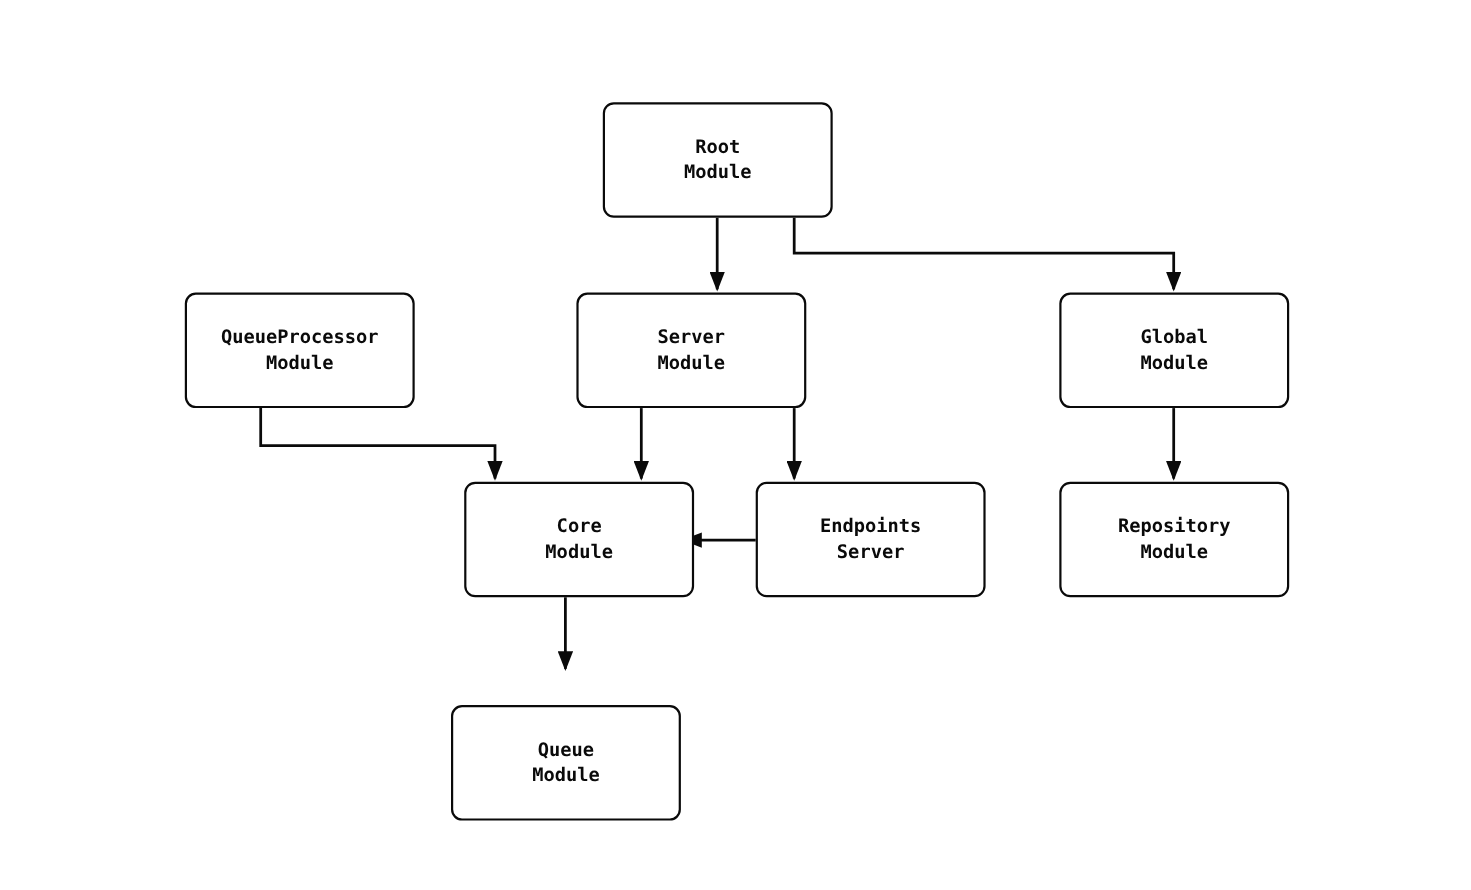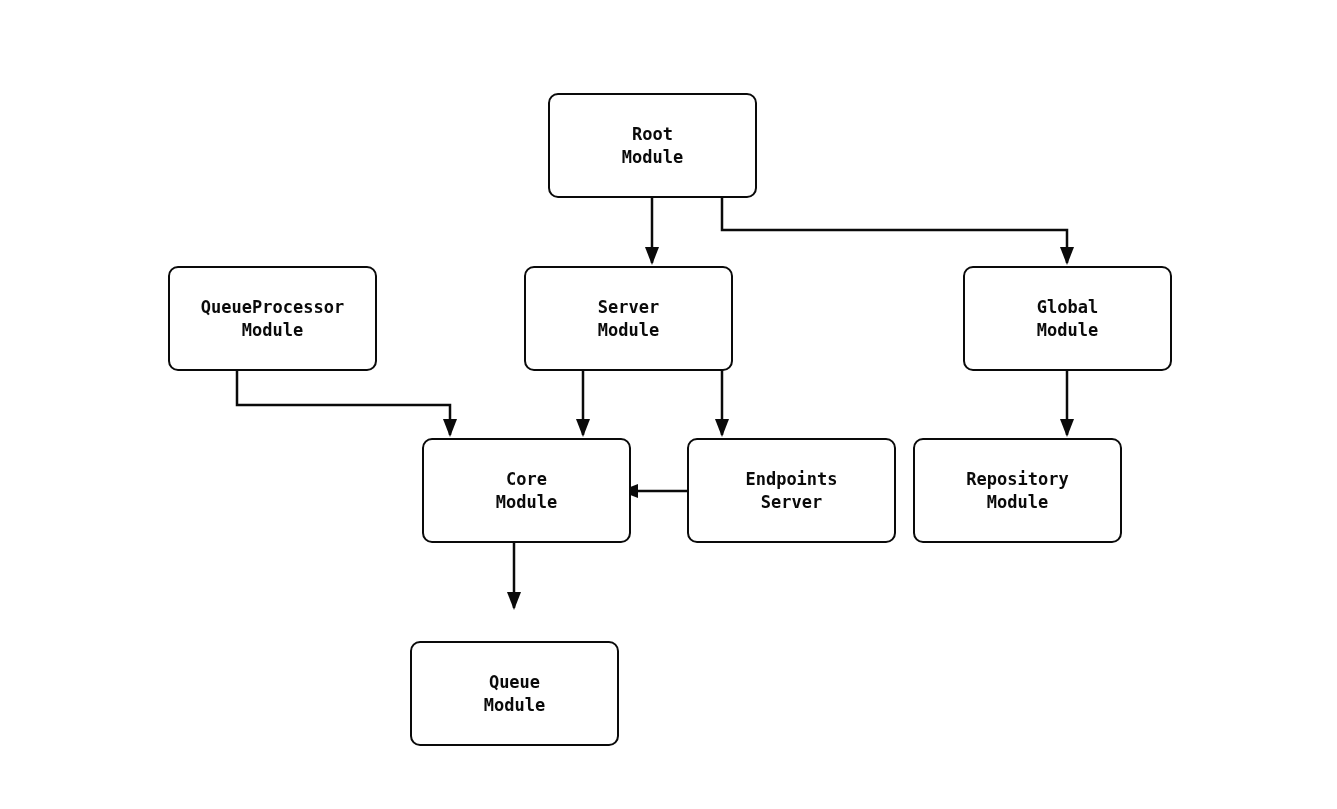--- a/index.html
+++ b/index.html
@@ -39,21 +39,21 @@
     color: #0a0a0a;
     white-space: pre-line;
   }
   
   .pos-root          { left: 548px; top: 93px;  }
   .pos-queueproc     { left: 149px; top: 266px; margin-left: 19px; }
   .pos-server        { left: 524px; top: 266px; text-align: right; }
   .pos-global        { left: 963px; top: 266px; }
   .pos-core          { left: 410px; top: 438px; margin-left: 12px; }
   .pos-endpoints     { left: 687px; top: 438px; }
-  .pos-repository    { left: 913px; top: 438px; }
+  .pos-repository    { left: 963px; top: 438px; }
   .pos-queue         { left: 410px; top: 611px; margin-top: 30px; }
 </style>
 </head>
 <body>
 
 <div id="canvas">
 
   <svg id="edges" width="1337" height="809" viewBox="0 0 1337 809">
     <defs>
       <marker id="arrowhead" markerUnits="userSpaceOnUse" markerWidth="18" markerHeight="14" refX="16" refY="7" orient="auto">

